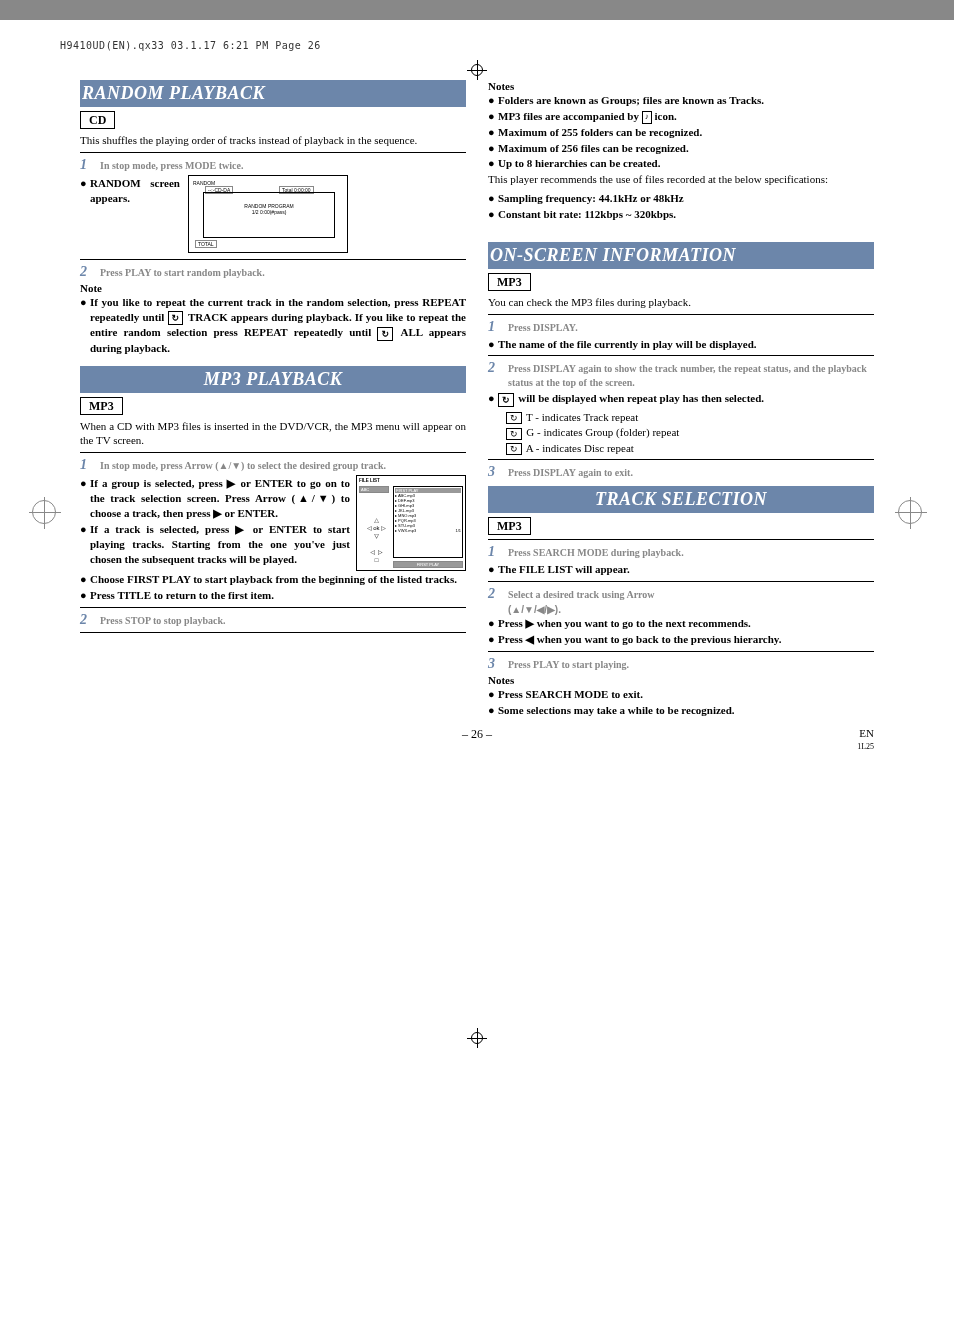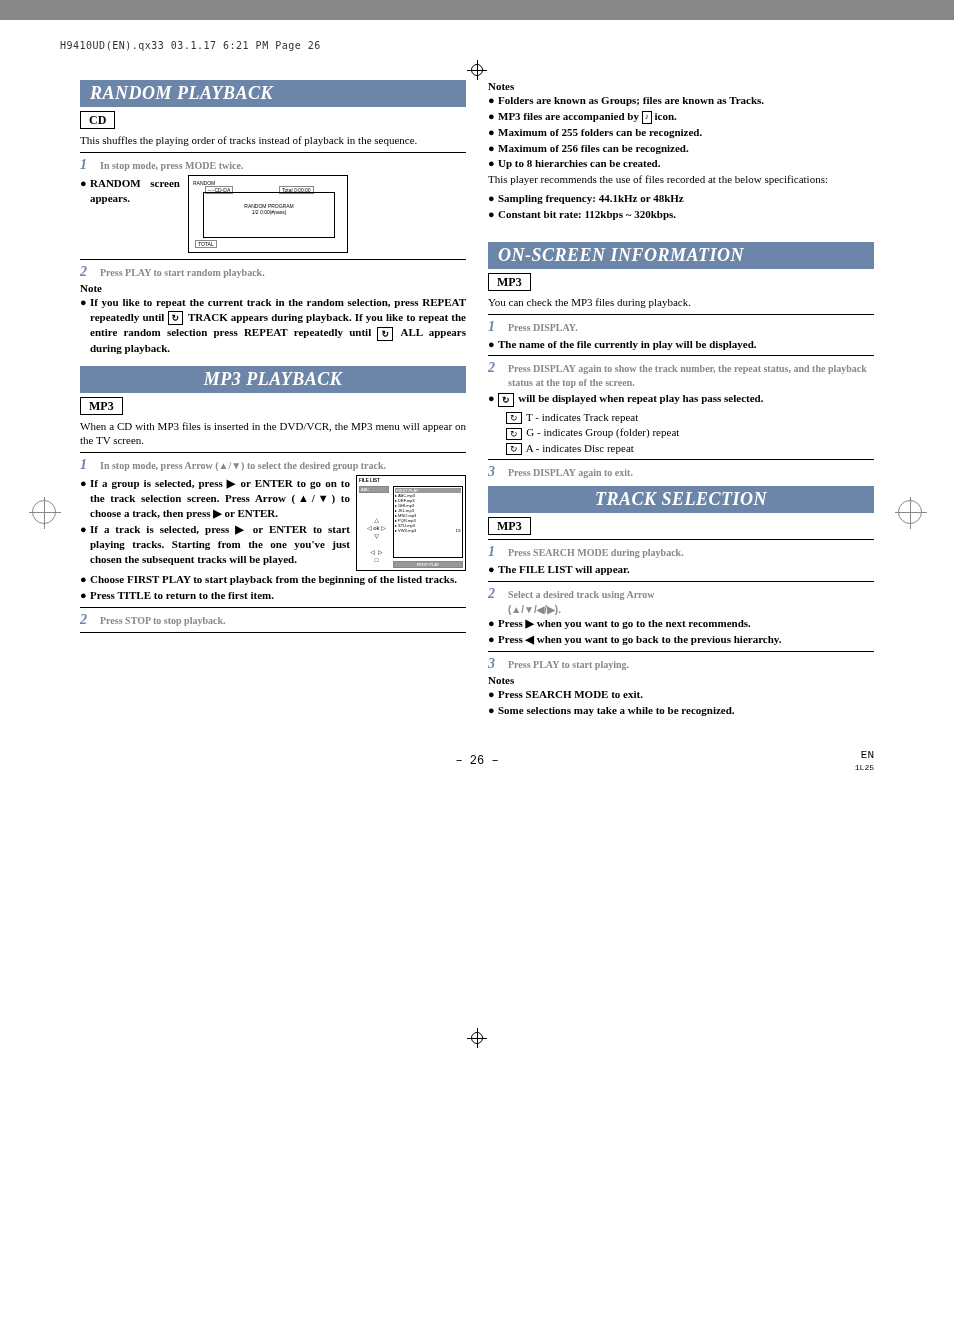--- a/index.html
+++ b/index.html
@@ -84,21 +84,21 @@
     flex: 1;
     min-width: 0;
   }
   .section-head {
     background: #6c86aa;
     color: #fff;
     font-family: "Times New Roman", serif;
     font-weight: bold;
     font-style: italic;
     font-size: 18px;
-    padding: 3px 10px;
+    padding: 3px 2px;
     letter-spacing: 0.5px;
     margin-bottom: 4px;
   }
   .badge-row {
     display: flex;
     margin: 2px 0 4px 0;
   }
   .badge {
     border: 1.5px solid #000;
     font-weight: bold;
@@ -212,23 +212,22 @@
     display: inline-block;
     border: 1px solid #000;
     font-size: 8px;
     padding: 0 2px;
     vertical-align: middle;
     font-family: Arial;
   }
   .footer-row {
     display: flex;
     justify-content: space-between;
-    align-items: center;
-    margin-top: 30px;
-    font-family: Liberation Mono, monospace;
+    align-items: flex-start;
+    margin-top: 8px;
   }
   .pg-num { flex:1; text-align:center; font-size: 12px; }
   .en-label { text-align: right; font-size: 11px; }
   .en-sub { font-size: 8px; }
   .indent-sub {
     margin-left: 20px;
     font-family: Arial, Helvetica, sans-serif;
     font-weight: bold;
     color: #888;
     font-size: 10px;
@@ -402,21 +401,21 @@
           <span class="bullet-dot">●</span>
           <span class="bullet-txt">The name of the file currently in play will be displayed.</span>
         </div>
       <div class="rule"></div>
       <div class="step-row">
         <span class="step-num">2</span>
         <span class="step-text">Press DISPLAY again to show the track number, the repeat status, and the playback status at the top of the screen.</span>
       </div>
       <div class="bullet-row">
           <span class="bullet-dot">●</span>
-          <span class="bullet-txt body-text-just"><span class="repeat-icon">↻</span><span> will be displayed when repeat play has pass selected.</span></span>
+          <span class="bullet-txt body-text-just"><span class="repeat-icon">↻</span><span> will be displayed when repeat play has then selected.</span></span>
         </div>
       <div style="margin-left:18px; margin-top:4px">
         <div style="margin:2px 0"><span class="repeat-icon">↻</span><span> T - indicates Track repeat</span></div>
         <div style="margin:2px 0"><span class="repeat-icon">↻</span><span> G - indicates Group (folder) repeat</span></div>
         <div style="margin:2px 0"><span class="repeat-icon">↻</span><span> A - indicates Disc repeat</span></div>
       </div>
       <div class="rule"></div>
       <div class="step-row">
         <span class="step-num">3</span>
         <span class="step-text">Press DISPLAY again to exit.</span>

